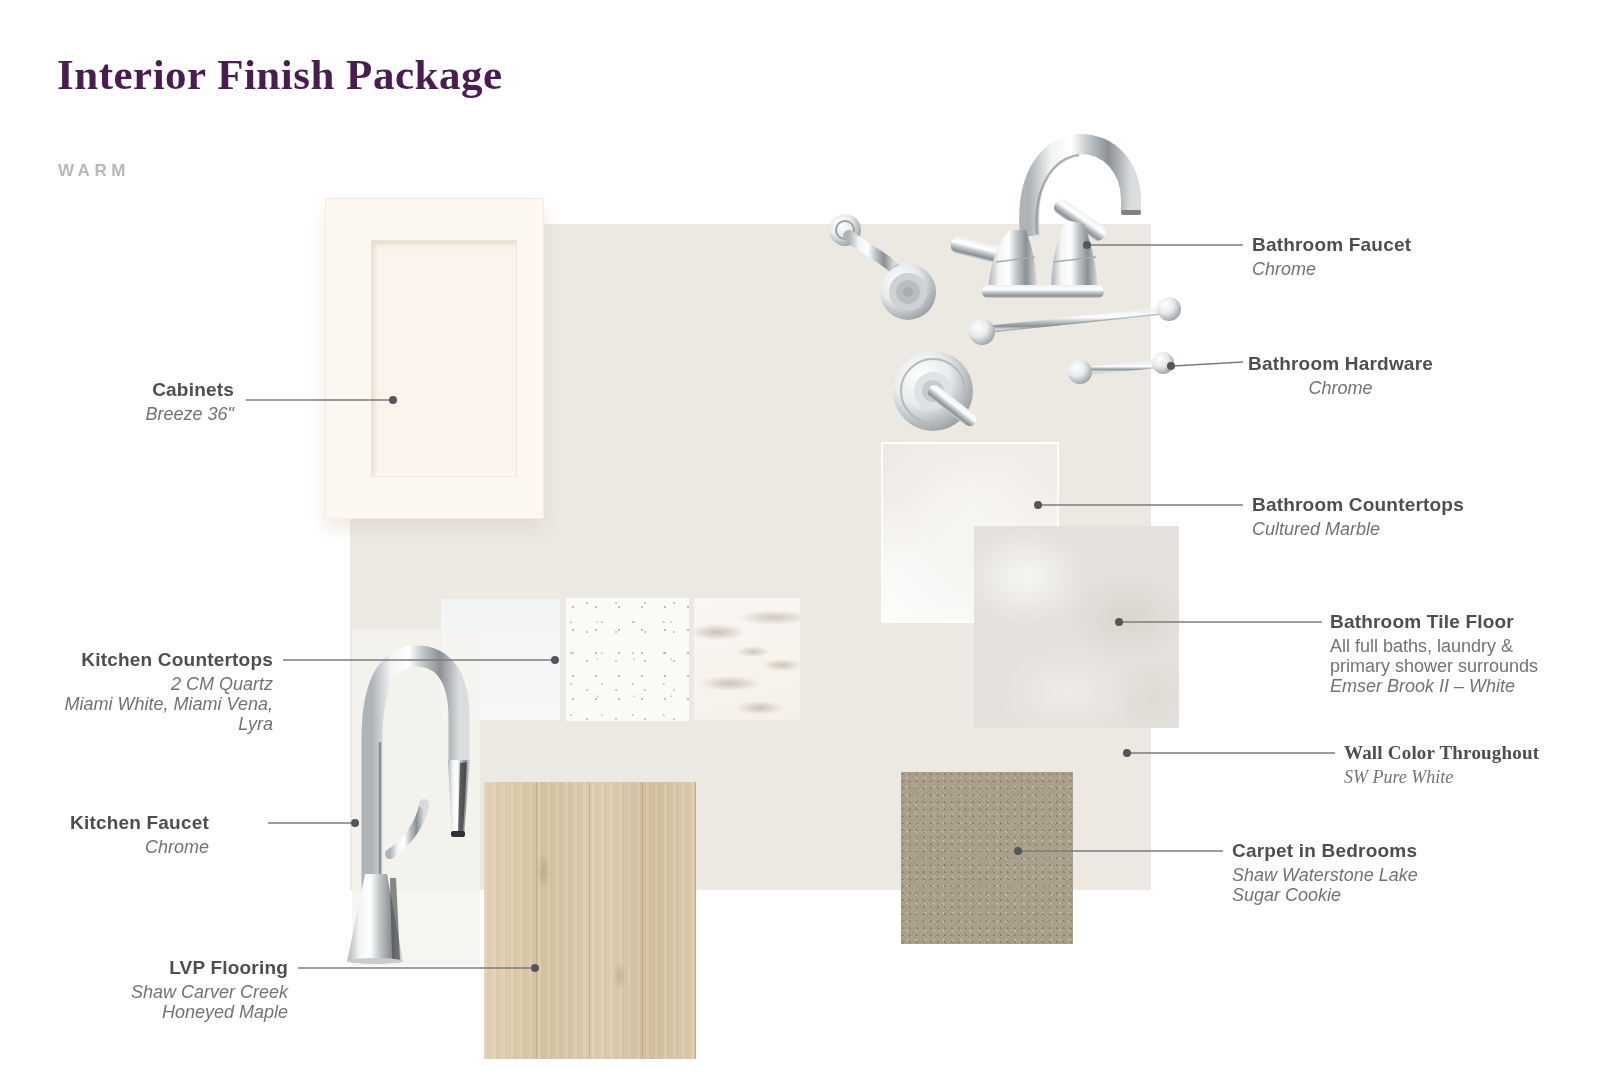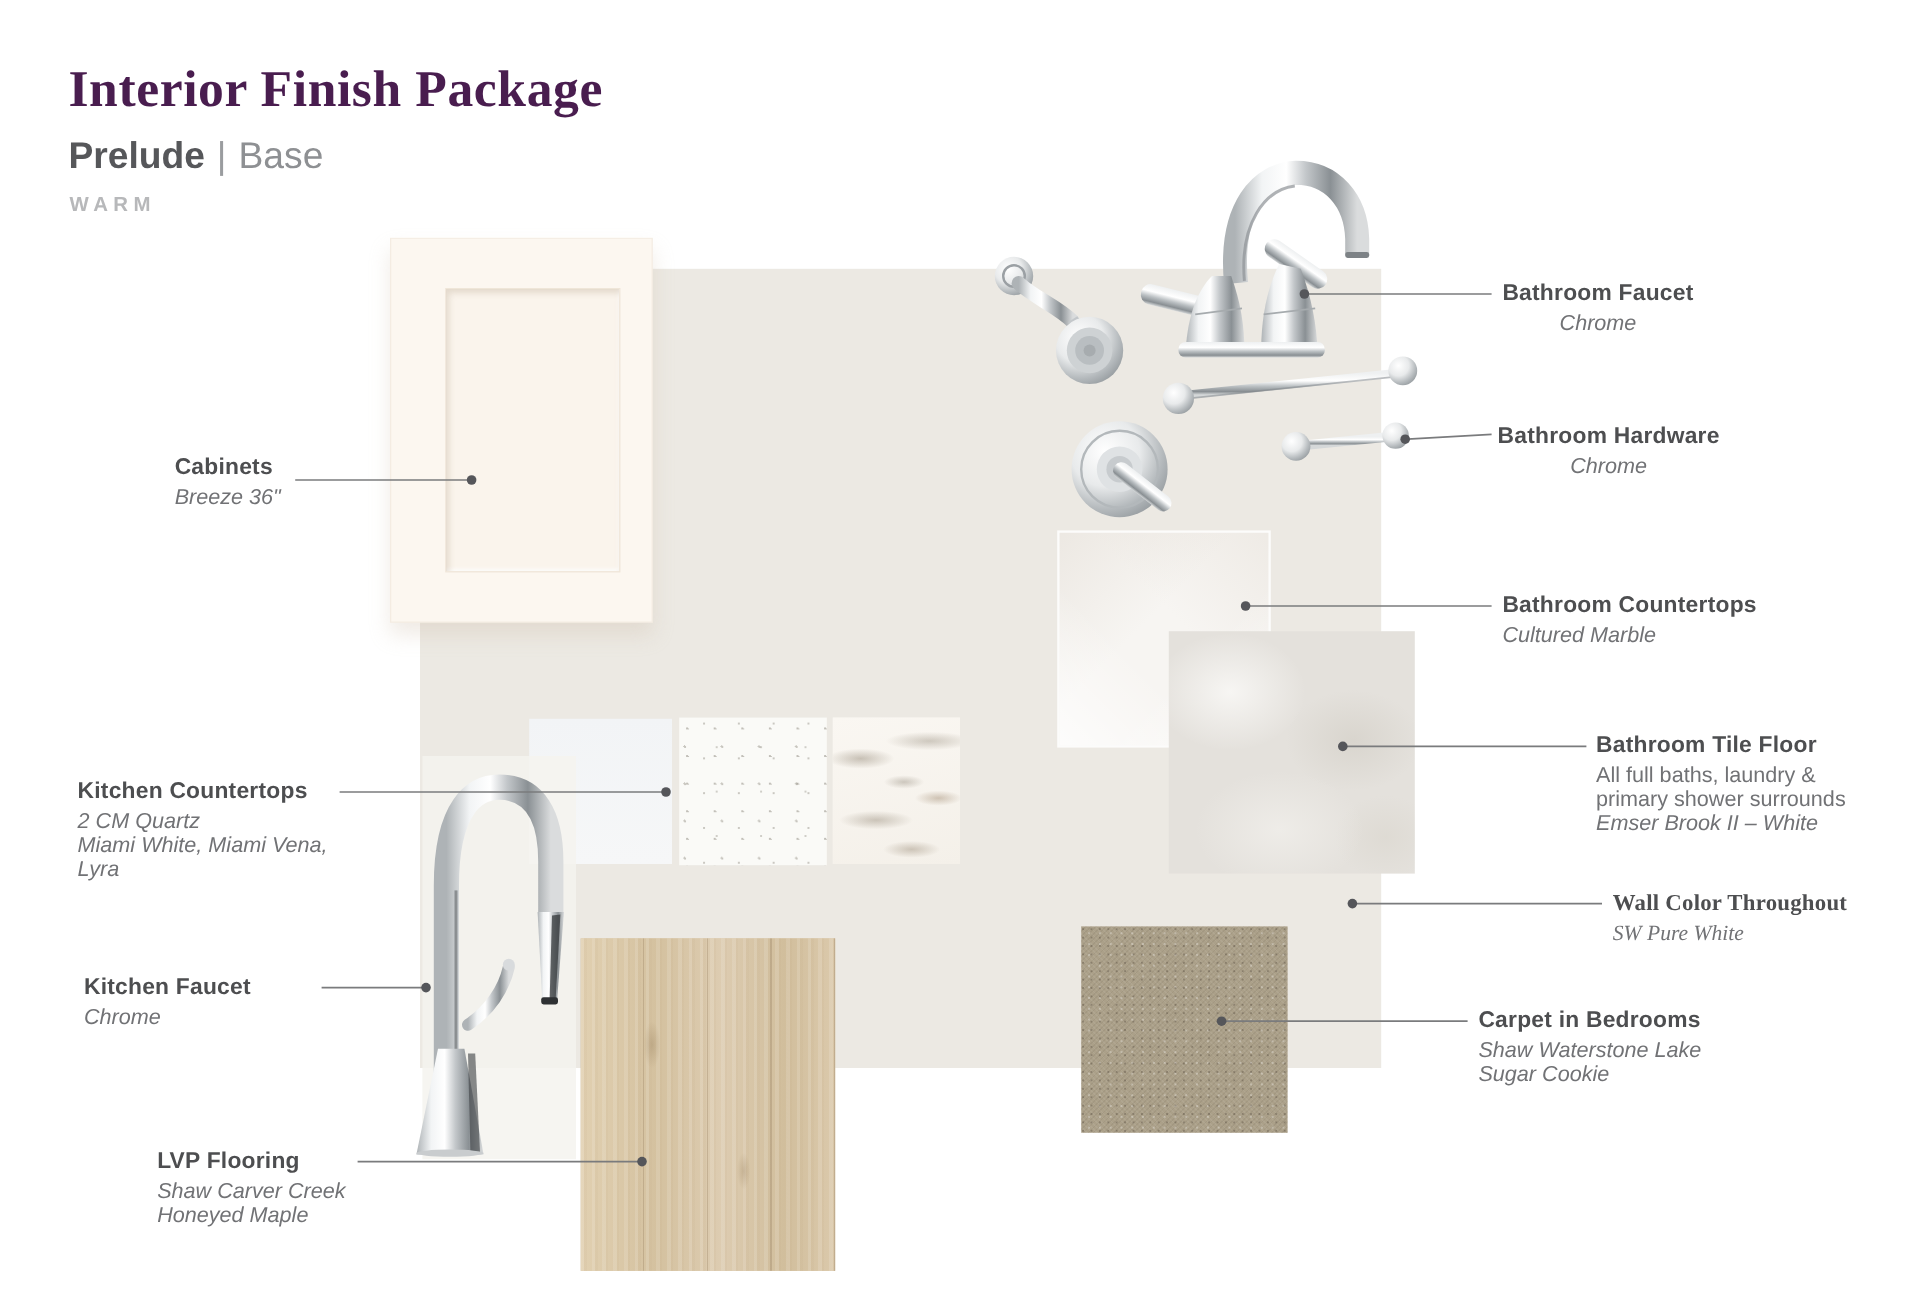--- a/index.html
+++ b/index.html
@@ -75,34 +75,31 @@
          radial-gradient(ellipse 8px 22px at 64% 70%, rgba(150,125,90,.30), transparent 70%),
          repeating-linear-gradient(90deg, rgba(255,255,255,.13) 0 3px, rgba(190,165,130,.10) 3px 5px, transparent 5px 9px),
          linear-gradient(90deg,#e1d0b1 0%,#d4c19f 30%,#ddccb1 55%,#d1be9c 80%,#dbc9ab 100%);}
 
   
   .callout{position:absolute;white-space:nowrap;}
   .callout .t{font-size:19px;font-weight:bold;color:#4d4e50;line-height:22px;letter-spacing:.2px;
               margin-bottom:3px;}
   .callout .d{font-size:18px;color:#717275;line-height:20px;}
   .callout .it{font-style:italic;}
-  .r{}
+  .r{text-align:right;}
 
   
   #overlay{position:absolute;left:0;top:0;pointer-events:none;}
 </style>
 </head>
 <body>
 
 <div id="canvas">
 
   <div class="h-title">Interior Finish Package</div>
-  <div class="h-sub">
-    <span class="strong">Prelude</span><span class="sep">|</span><span>Base</span>
-  </div>
   <div class="h-palette">WARM</div>
 
   <div class="abs wall"></div>
 
   <div class="abs cabinet">
     <div class="cab-panel"></div>
   </div>
 
   <div class="abs miami-white"></div>
   <div class="abs miami-vena"></div>
@@ -263,21 +260,21 @@
     <div class="t">Kitchen Faucet</div>
     <div class="d it">Chrome</div>
   </div>
 
   <div class="callout r" style="right:1321px;top:957px;">
     <div class="t">LVP Flooring</div>
     <div class="d it">Shaw Carver Creek</div>
     <div class="d it">Honeyed Maple</div>
   </div>
 
-  <div class="callout" style="left:1252px;top:234px;text-align:center;">
+  <div class="callout" style="left:1252px;top:234px;">
     <div class="t">Bathroom Faucet</div>
     <div class="d it">Chrome</div>
   </div>
 
   <div class="callout" style="left:1248px;top:353px;text-align:center;">
     <div class="t">Bathroom Hardware</div>
     <div class="d it">Chrome</div>
   </div>
 
   <div class="callout" style="left:1330px;top:611px;">

